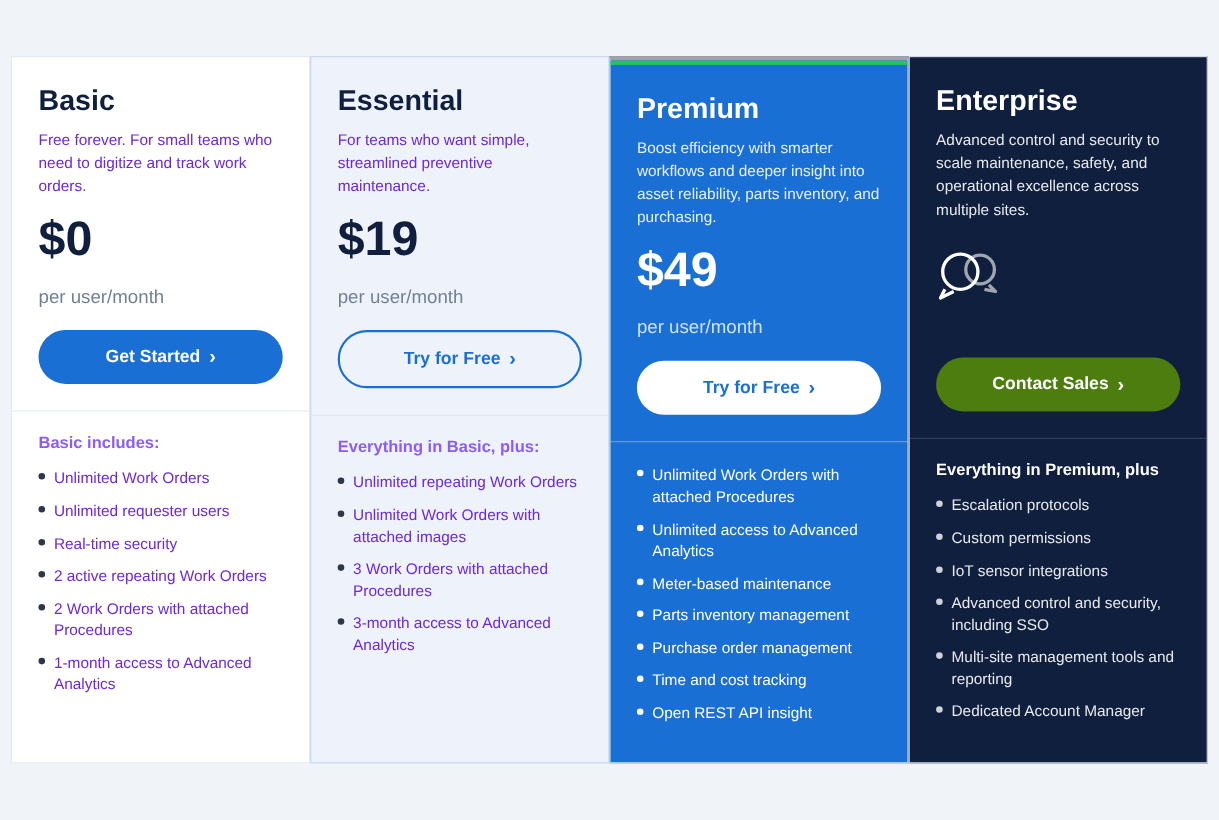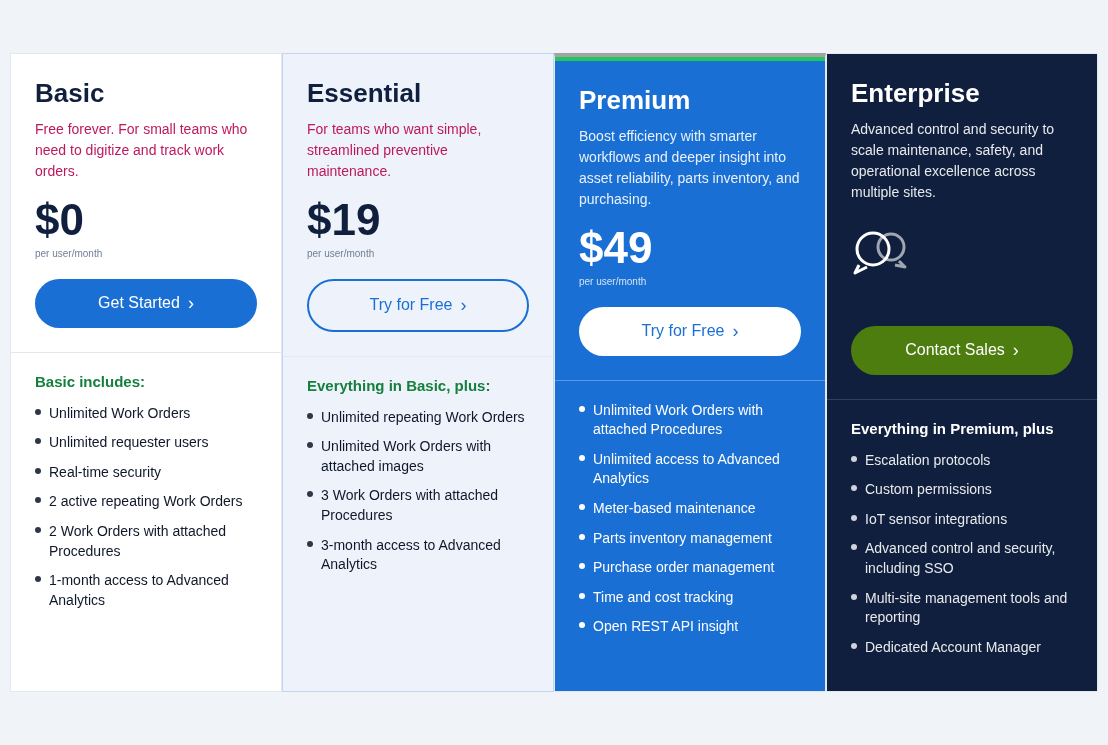--- a/index.html
+++ b/index.html
@@ -51,21 +51,21 @@
       margin-bottom: 10px;
       color: #0f1f3d;
     }
     .plan-card.premium .plan-name,
     .plan-card.enterprise .plan-name {
       color: #fff;
     }
     .plan-desc {
       font-size: 14px;
       line-height: 1.5;
-      color: #be185d;
+      color: #6d28d9;
       flex: 1;
       margin-bottom: 16px;
     }
     .plan-card.premium .plan-desc,
     .plan-card.enterprise .plan-desc {
       color: rgba(255,255,255,0.9);
     }
     .plan-price {
       margin-top: auto;
     }
@@ -73,23 +73,23 @@
       font-size: 44px;
       font-weight: 900;
       color: #0f1f3d;
       line-height: 1;
     }
     .plan-card.premium .price-amount,
     .plan-card.enterprise .price-amount {
       color: #fff;
     }
     .price-period {
-      font-size: 10px;
+      font-size: 17px;
       color: #718096;
-      margin-top: 6px;
+      margin-top: 20px;
     }
     .plan-card.premium .price-period {
       color: rgba(255,255,255,0.8);
     }
     .enterprise-icon {
       font-size: 48px;
       margin: 10px 0 16px;
       color: rgba(255,255,255,0.7);
     }
     .plan-cta {
@@ -97,21 +97,21 @@
     }
     .btn {
       display: flex;
       align-items: center;
       justify-content: center;
       gap: 8px;
       width: 100%;
       padding: 14px 20px;
       border-radius: 50px;
       font-size: 16px;
-      font-weight: 400;
+      font-weight: 700;
       cursor: pointer;
       border: none;
       text-decoration: none;
     }
     .btn-blue {
       background: #1a6fd4;
       color: #fff;
     }
     .btn-outline-blue {
       background: transparent;
@@ -138,39 +138,39 @@
     .plan-card.premium .plan-features {
       border-top-color: rgba(255,255,255,0.3);
     }
     .plan-card.enterprise .plan-features {
       border-top-color: rgba(255,255,255,0.15);
     }
     .features-title {
       font-size: 15px;
       font-weight: 800;
       margin-bottom: 14px;
-      color: #15803d;
+      color: #8b5cf6;
     }
     .plan-card.premium .features-title {
       color: #fff;
     }
     .plan-card.enterprise .features-title {
       color: #fff;
     }
     .features-list {
       list-style: none;
       padding: 0;
     }
     .features-list li {
       display: flex;
       align-items: flex-start;
       gap: 8px;
       margin-bottom: 10px;
       font-size: 14px;
-      color: #0f172a;
+      color: #6d28d9;
       line-height: 1.4;
     }
     .plan-card.premium .features-list li {
       color: #fff;
     }
     .plan-card.enterprise .features-list li {
       color: rgba(255,255,255,0.9);
     }
     .bullet {
       width: 6px;

